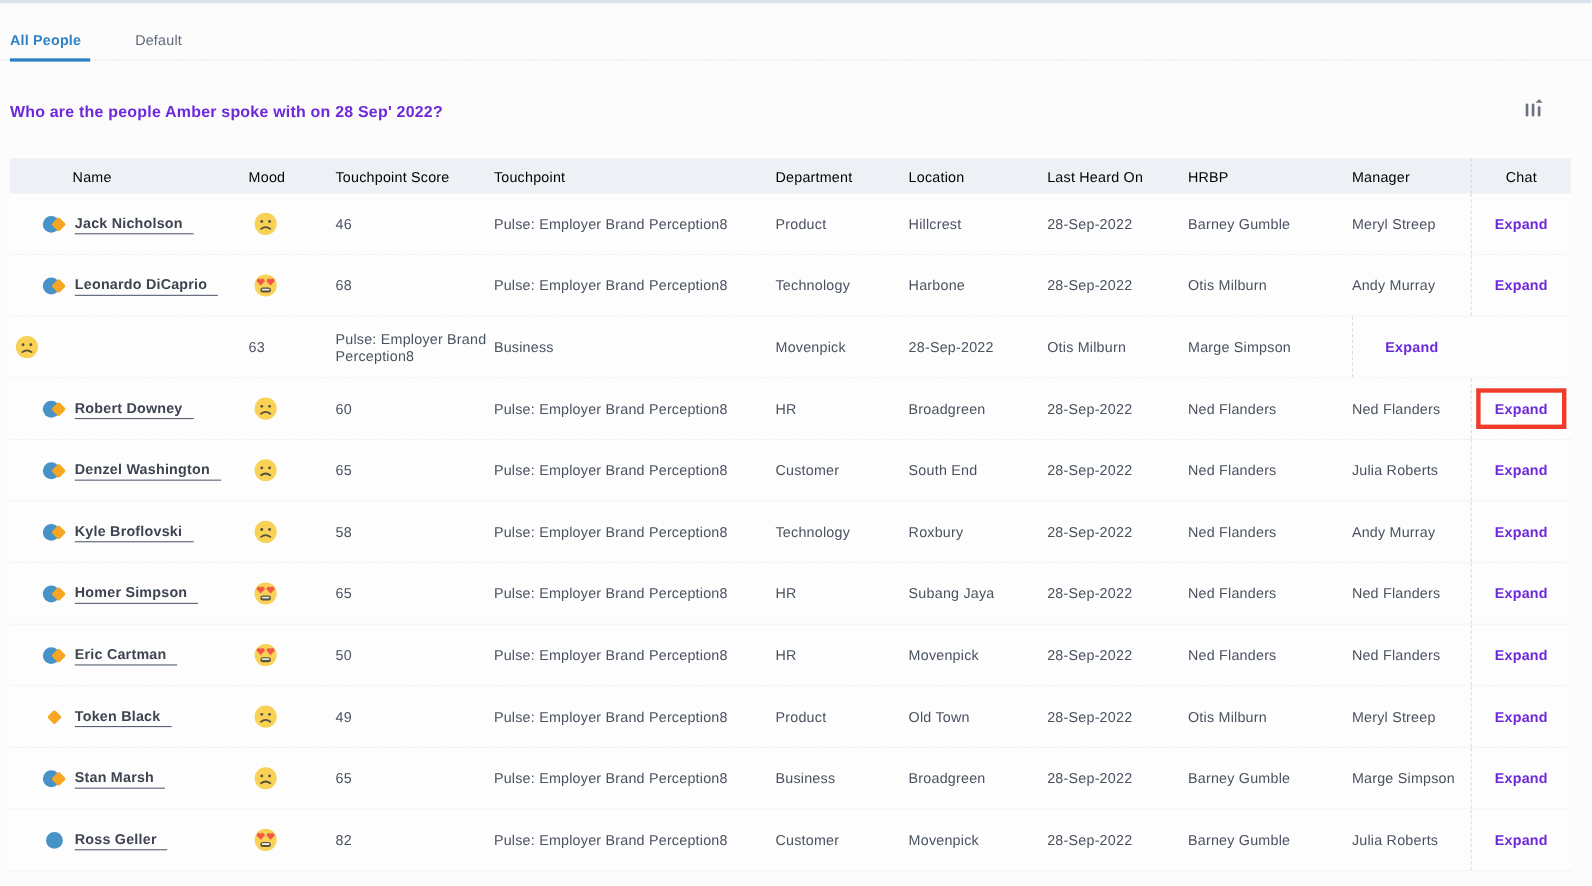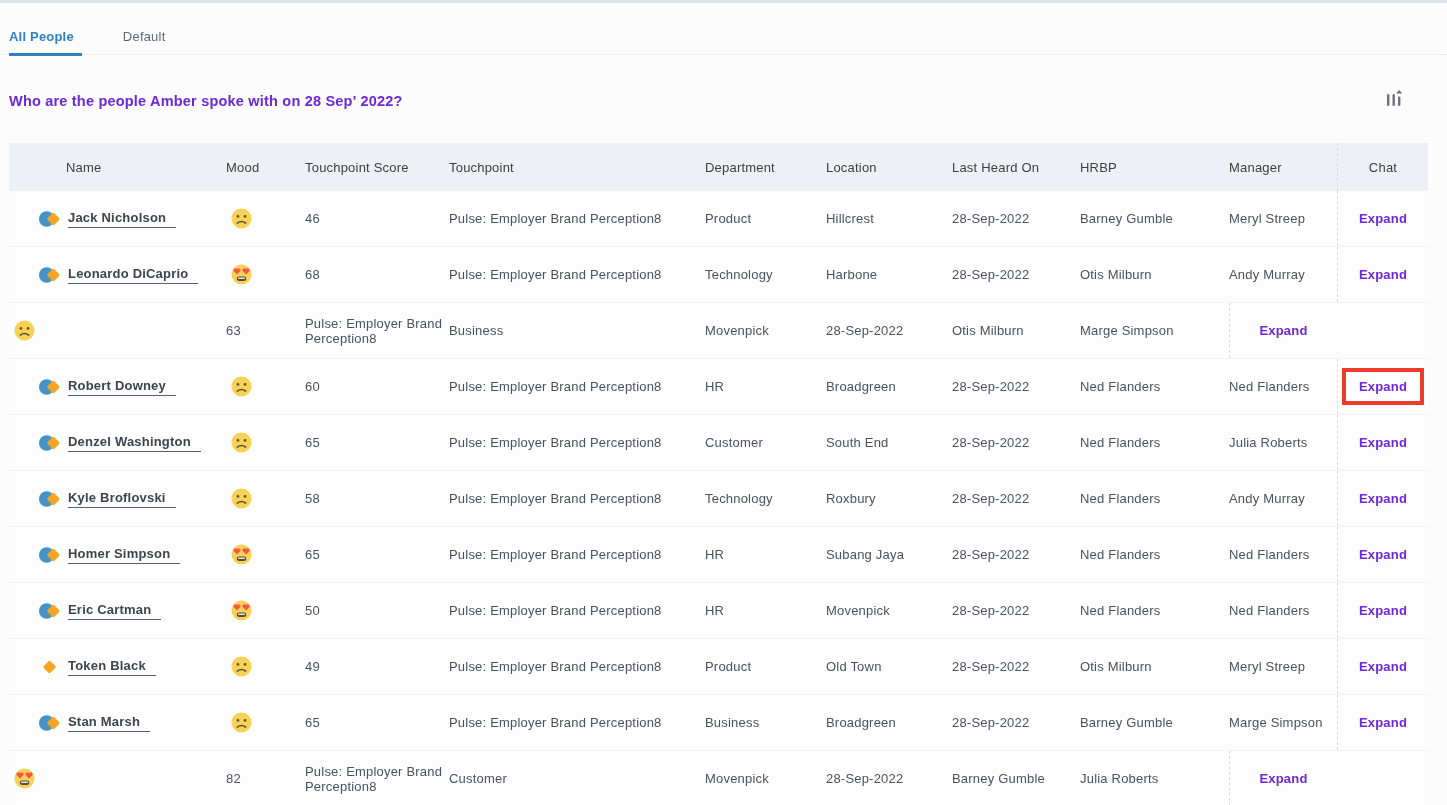--- a/index.html
+++ b/index.html
@@ -41,22 +41,22 @@
   .col-sort { cursor:pointer; display:block; }
 
   
   .table { margin:28px 9px 0 9px; width:1419px; background:#fdfdfd; }
   .thead, .trow {
     display:grid;
     grid-template-columns:217px 79px 144px 256px 121px 126px 128px 149px 108px 91px;
     align-items:stretch;
   }
   .thead {
-    background:#edf1f6; height:48px;
-    color:#404040; font-size:13px;
+    background:#edf1f6; height:32px;
+    color:#000000; font-size:13px;
   }
   .cell { display:flex; align-items:center; font-size:13px; letter-spacing:.2px; }
   .hcell.c0 { padding-left:57px; }
   .hcell.c9, .ccell { justify-content:center; border-left:1px dashed #d8dde3; }
   .trow { height:56px; border-bottom:1px dotted #eaeaea; background:#fdfdfd; }
   .name-cell { padding-left:29px; gap:6px; }
   .name-link {
     font-weight:bold; color:#3d4450; text-decoration:none;
     border-bottom:1.5px solid #566070; padding:0 10px 2px 0; cursor:pointer;
   }
@@ -408,20 +408,28 @@
         <div class="cell">Business</div>
         <div class="cell">Broadgreen</div>
         <div class="cell">28-Sep-2022</div>
         <div class="cell">Barney Gumble</div>
         <div class="cell">Marge Simpson</div>
         <div class="cell ccell">
           <a class="expand-link">Expand</a>
         </div>
       </div>
       <div class="trow">
+        <div class="cell name-cell">
+          <span class="dot-icon">
+            <svg width="23" height="22" viewBox="0 0 24 22">
+              <circle cx="12" cy="11" r="8" fill="#4793c8"></circle>
+            </svg>
+          </span>
+          <a class="name-link">Ross Geller</a>
+        </div>
         <div class="cell">
           <span class="mood-icon">
             <svg width="23" height="23" viewBox="0 0 24 24">
               <circle cx="12" cy="12" r="10.5" fill="#f8d155"></circle>
               <path d="M7.3 12 L4.6 9.1 A1.9 1.9 0 1 1 7.3 6.6 A1.9 1.9 0 1 1 10 9.1 Z" fill="#f4564a"></path>
               <path d="M16.7 12 L14 9.1 A1.9 1.9 0 1 1 16.7 6.6 A1.9 1.9 0 1 1 19.4 9.1 Z" fill="#f4564a"></path>
               <rect x="7" y="14" width="10" height="4.8" rx="2.4" fill="#57513f"></rect>
               <rect x="8.3" y="15.1" width="7.4" height="1.7" rx="0.85" fill="#e8e3da"></rect>
             </svg>
           </span>

